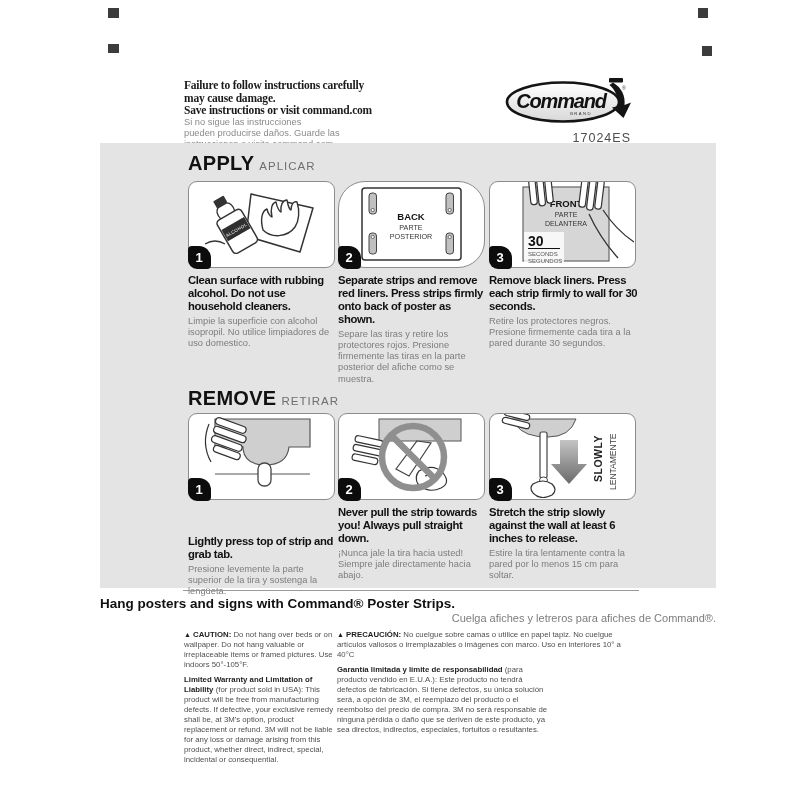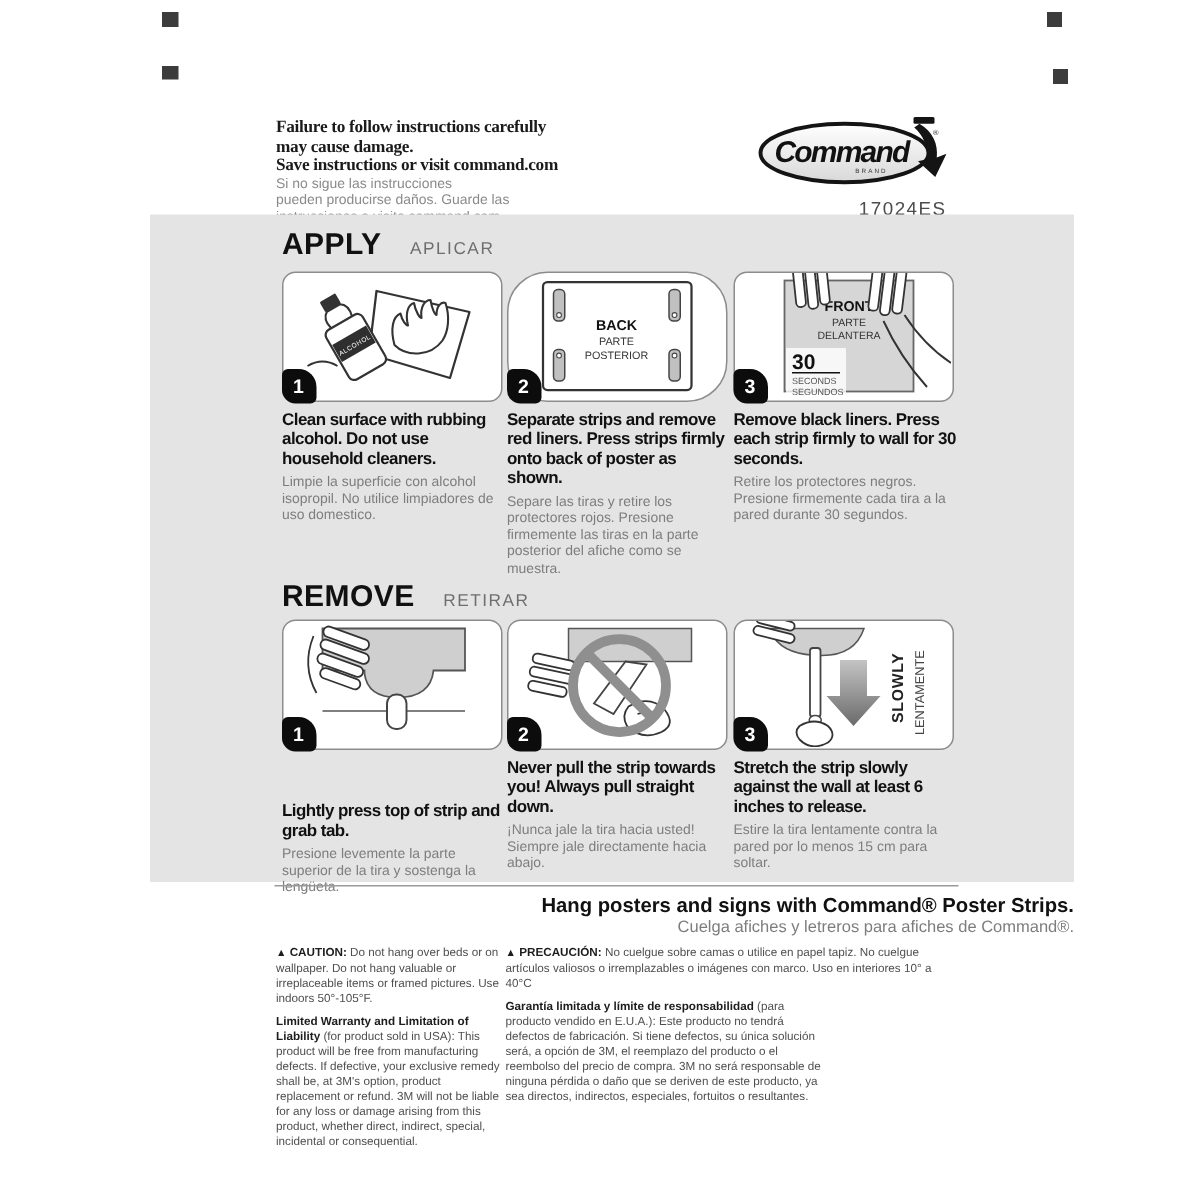--- a/index.html
+++ b/index.html
@@ -12,33 +12,33 @@
   .warn-en{left:184px;top:79px;font-size:11.5px;font-weight:bold;color:#1a1a1a;line-height:1.1;letter-spacing:-0.2px;font-family:Liberation Serif, serif;}
   .warn-es{left:184px;top:117px;font-size:9.3px;color:#8a8a8a;line-height:1.18;}
   .logo-block{left:503px;top:78px;width:128px;text-align:center;}
   .logo-code{font-size:12.5px;color:#4d4d4d;letter-spacing:1px;margin-top:1px;text-align:right;}
   .logo-site{font-size:11.5px;color:#4d4d4d;margin-top:0px;}
 
   
   .panel{left:100px;top:143px;width:616px;height:445px;background:#e4e4e4;}
 
   .sec-title{position:absolute;left:88px;font-weight:bold;font-size:20px;color:#111;letter-spacing:0.3px;}
-  .sec-sub{font-weight:normal;font-size:11.5px;color:#6e6e6e;letter-spacing:1px;margin-left:19px;}
+  .sec-sub{font-weight:normal;font-size:11.5px;color:#6e6e6e;letter-spacing:1px;margin-left:5px;}
 
   .step-box{position:absolute;width:147px;height:87px;background:#fff;border:1.5px solid #8c8c8c;border-radius:9px;box-sizing:border-box;}
   .badge{position:absolute;left:-1.5px;bottom:-1.5px;width:23px;height:23px;background:#0c0c0c;color:#fff;font-weight:bold;font-size:13px;display:flex;align-items:center;justify-content:center;border-radius:4px 12px 4px 9px;}
   .step-box svg{position:absolute;left:0;top:0;}
 
   .cap{position:absolute;width:150px;}
   .cap-en{font-weight:bold;font-size:11.3px;color:#111;line-height:1.14;letter-spacing:-0.35px;margin-bottom:3px;}
   .cap-es{font-size:9.3px;color:#7d7d7d;line-height:1.22;}
 
   
   .divider{left:183px;top:590px;width:456px;height:1px;background:#9a9a9a;}
-  .headline{left:100px;top:596px;width:616px;text-align:right;font-weight:bold;font-size:13.5px;color:#111;}
+  .headline{left:100px;top:596px;width:616px;text-align:left;font-weight:bold;font-size:13.5px;color:#111;}
   .headline-es{left:100px;top:612px;width:616px;text-align:right;font-size:11px;color:#7d7d7d;}
 
   .fineprint{font-size:7.8px;color:#4f4f4f;line-height:1.28;}
   .fineprint b{color:#1d1d1d;}
   .fp-left{left:184px;top:630px;width:153px;}
   .fp-right{left:337px;top:630px;width:302px;}
   .fp-para2{margin-top:5px;}
   .fp-garantia{width:212px;}
   .tri{font-size:7px;}
 </style>

